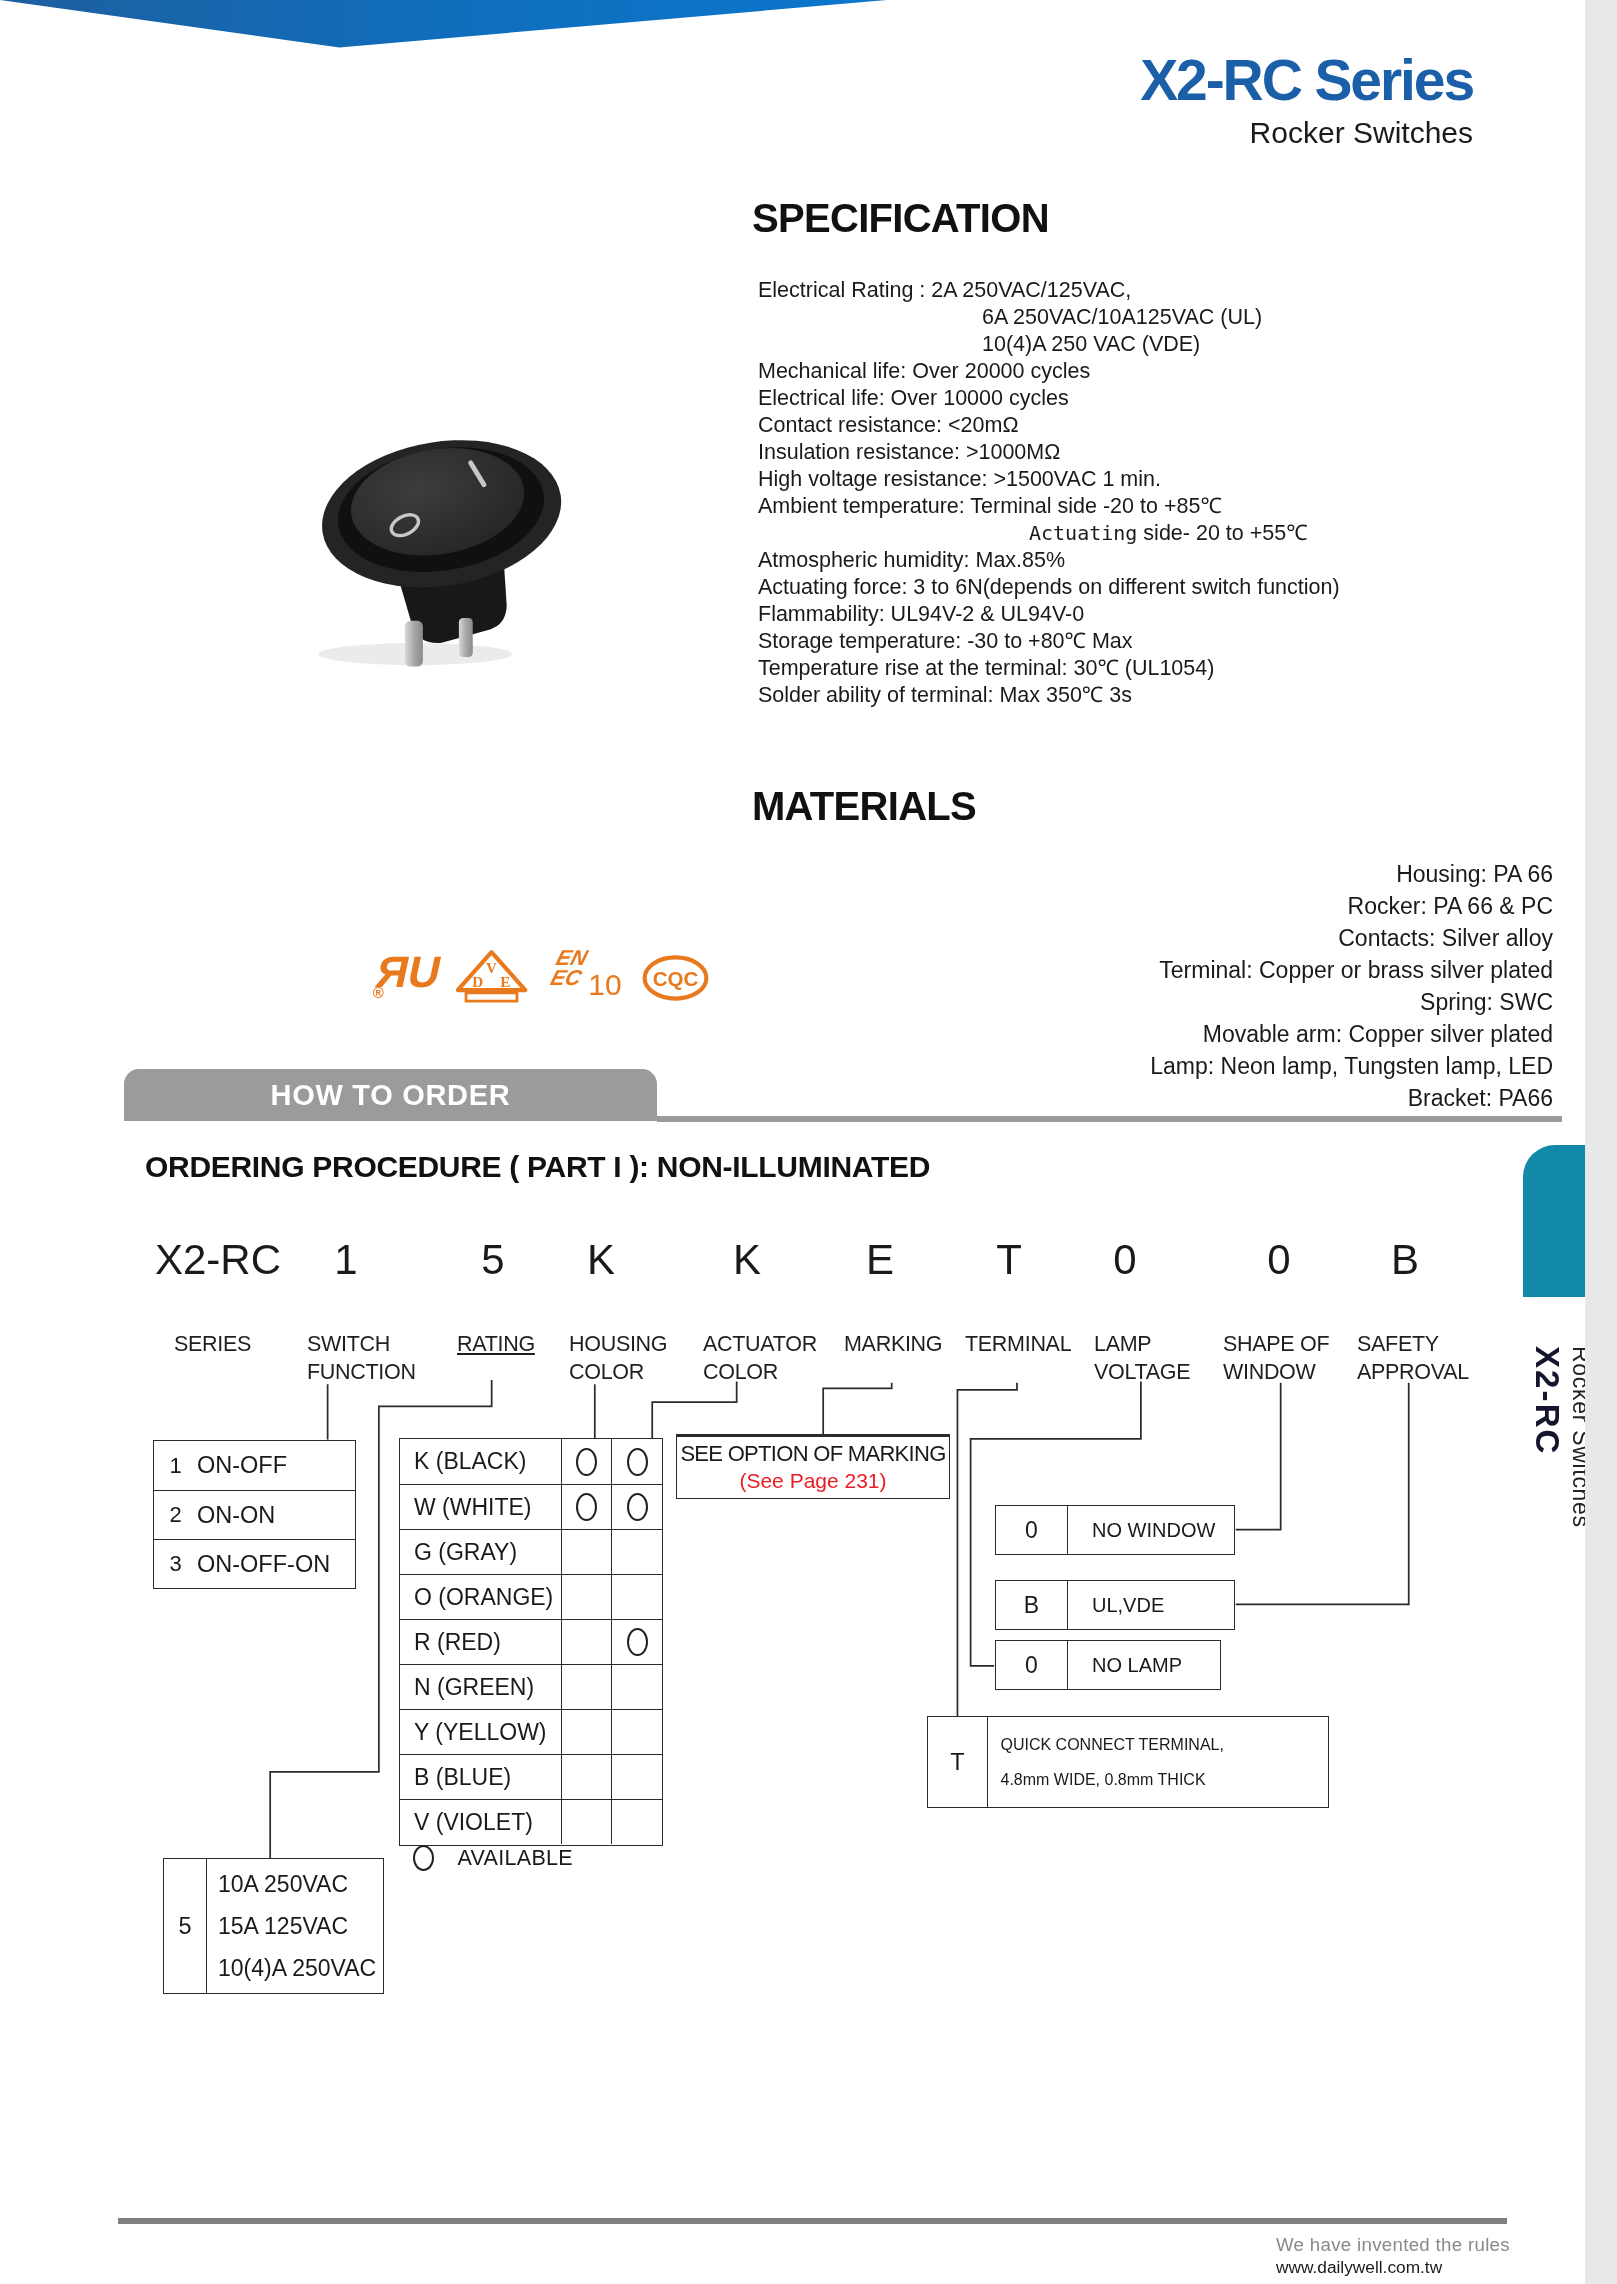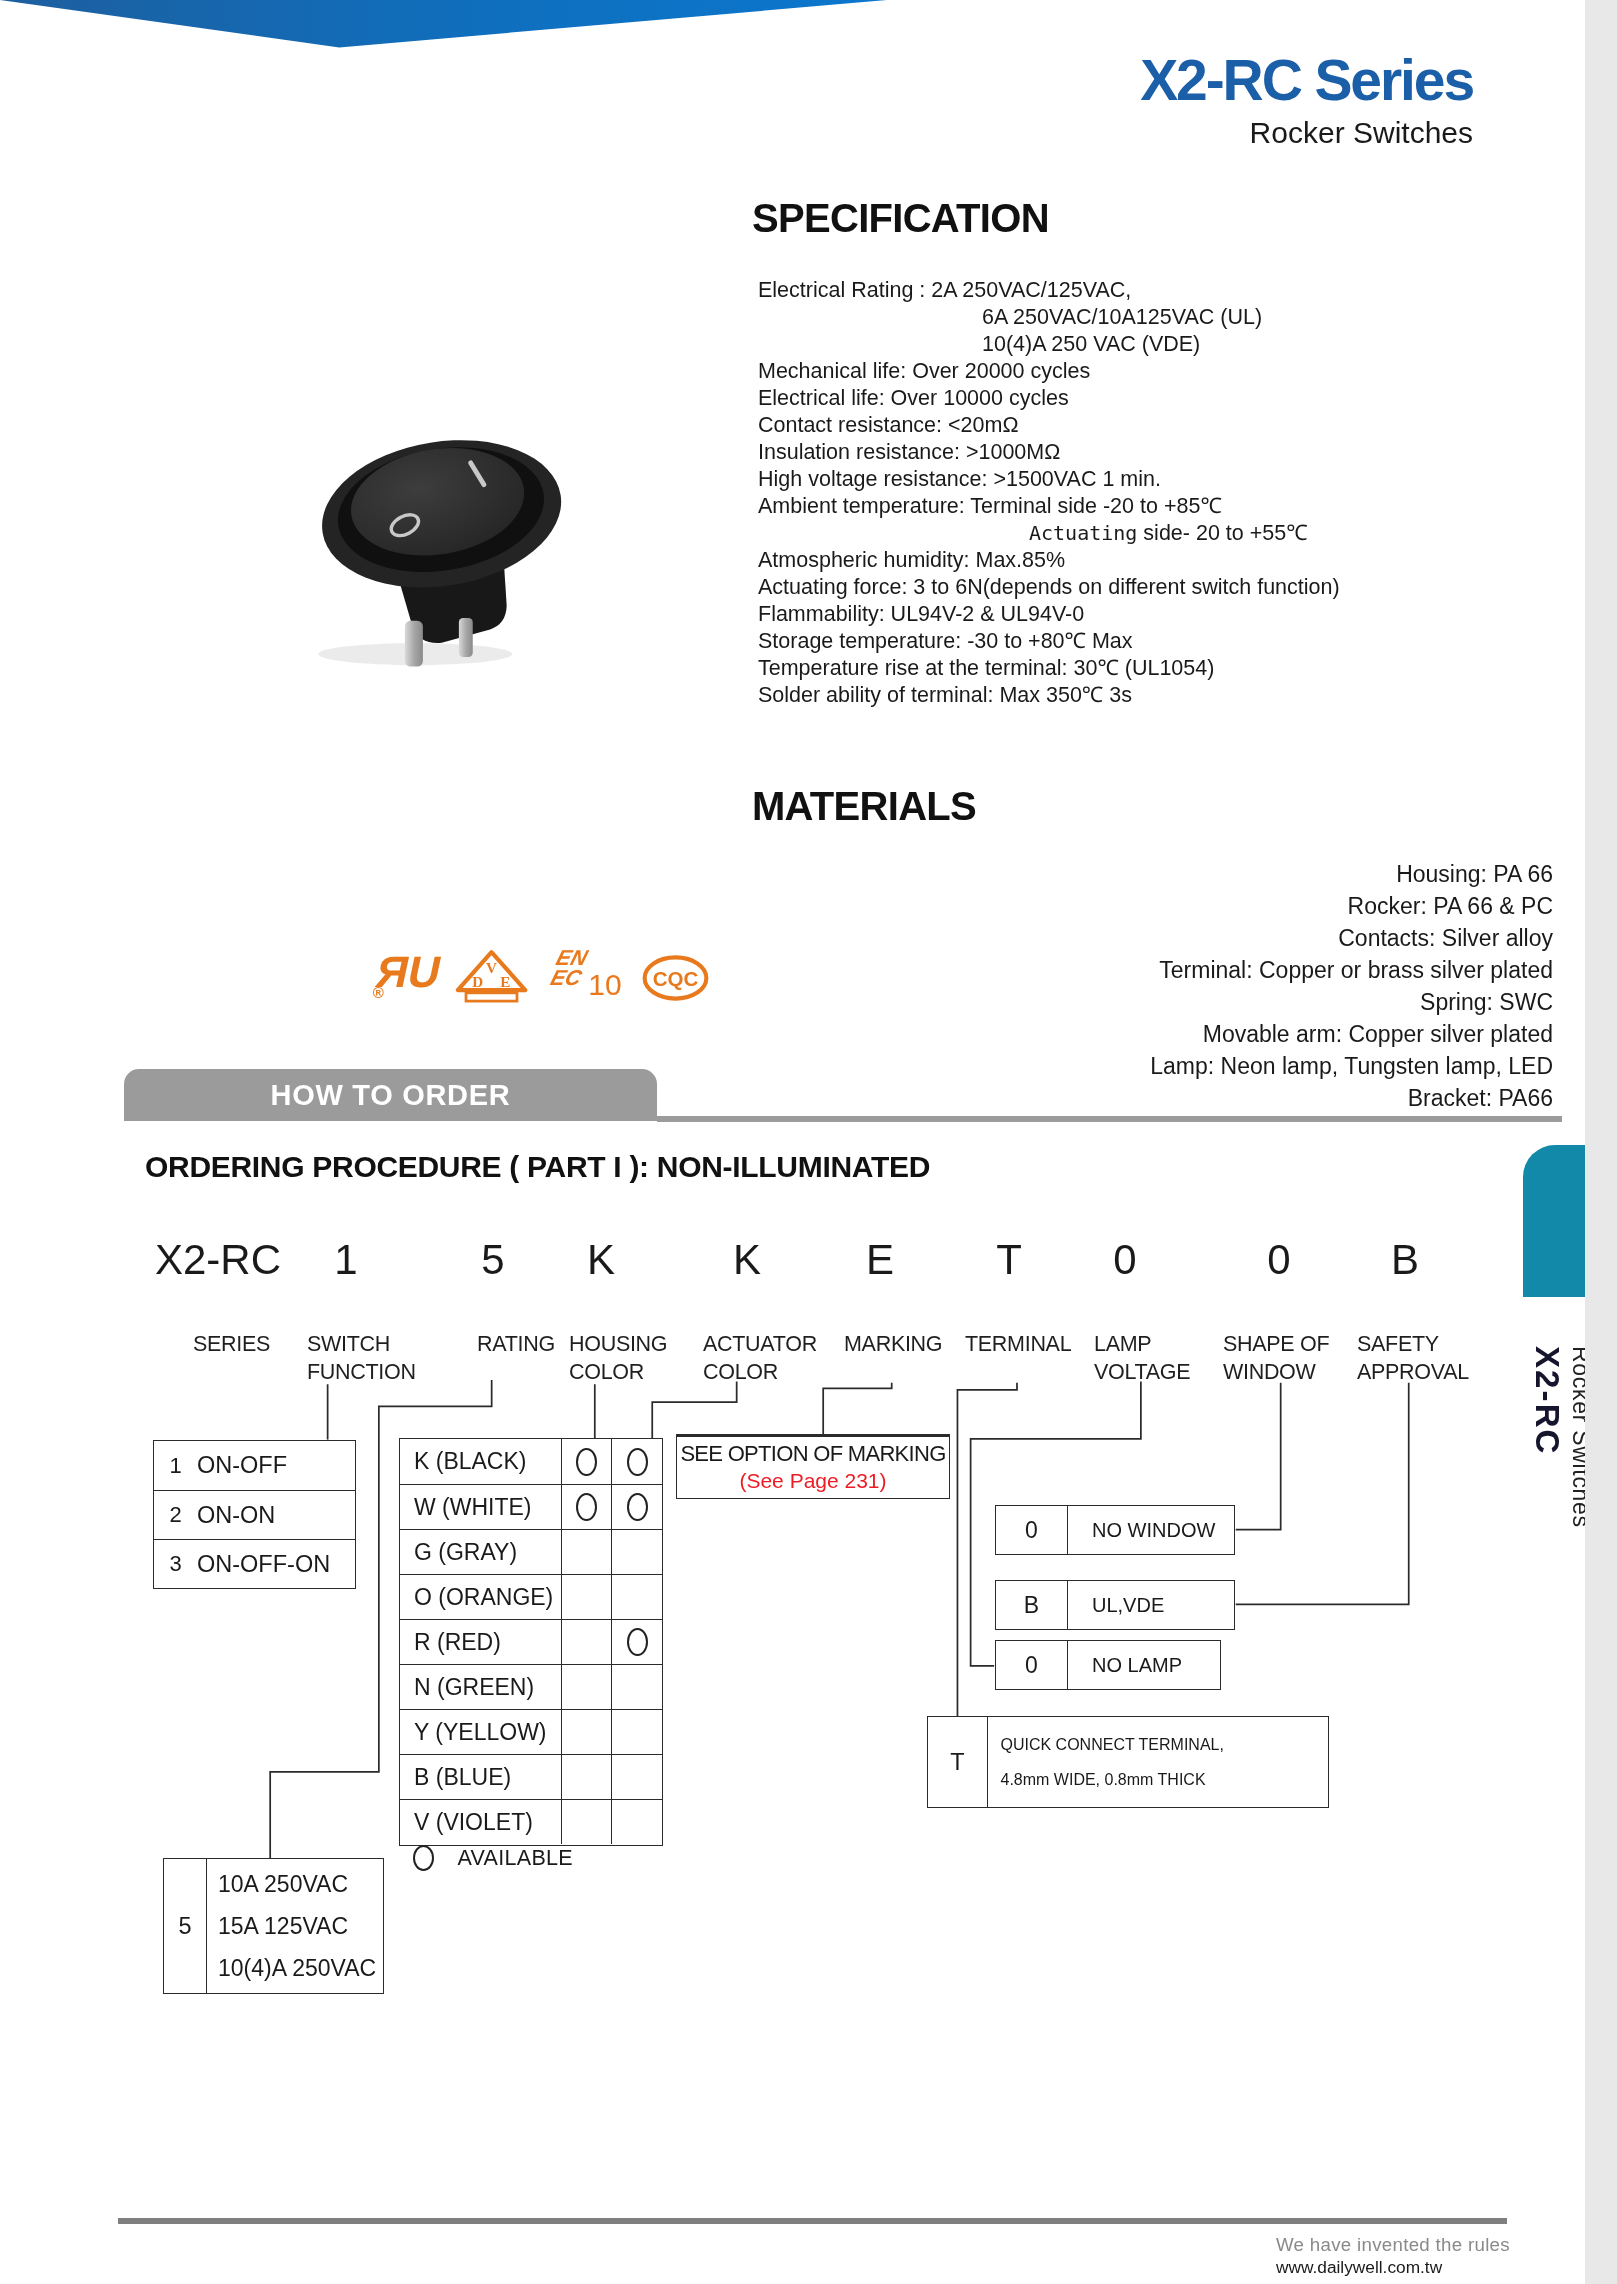--- a/index.html
+++ b/index.html
@@ -219,23 +219,23 @@
   <div class="abs code-seg code-1char" style="left:346px;">1</div>
   <div class="abs code-seg code-1char" style="left:493px;">5</div>
   <div class="abs code-seg code-1char" style="left:601px;">K</div>
   <div class="abs code-seg code-1char" style="left:747px;">K</div>
   <div class="abs code-seg code-1char" style="left:880px;">E</div>
   <div class="abs code-seg code-1char" style="left:1009px;">T</div>
   <div class="abs code-seg code-1char" style="left:1125px;">0</div>
   <div class="abs code-seg code-1char" style="left:1279px;">0</div>
   <div class="abs code-seg code-1char" style="left:1405px;">B</div>
 
-  <div class="abs col-label" style="left:193px;text-align:right;"><span>SERIES</span></div>
+  <div class="abs col-label" style="left:174px;text-align:right;"><span>SERIES</span></div>
   <div class="abs col-label" style="left:307px;"><span>SWITCH</span><br><span>FUNCTION</span></div>
-  <div class="abs col-label" style="left:477px;"><span>RATING</span></div>
+  <div class="abs col-label" style="left:457px;text-decoration:underline;"><span>RATING</span></div>
   <div class="abs col-label" style="left:569px;"><span>HOUSING</span><br><span>COLOR</span></div>
   <div class="abs col-label" style="left:703px;"><span>ACTUATOR</span><br><span>COLOR</span></div>
   <div class="abs col-label" style="left:844px;"><span>MARKING</span></div>
   <div class="abs col-label" style="left:965px;"><span>TERMINAL</span></div>
   <div class="abs col-label" style="left:1094px;"><span>LAMP</span><br><span>VOLTAGE</span></div>
   <div class="abs col-label" style="left:1223px;"><span>SHAPE OF</span><br><span>WINDOW</span></div>
   <div class="abs col-label" style="left:1357px;"><span>SAFETY</span><br><span>APPROVAL</span></div>
 
   <svg class="abs wires" viewBox="0 0 2337 3300">
     <g fill="none" stroke="#2b2b2b" stroke-width="2.5">

